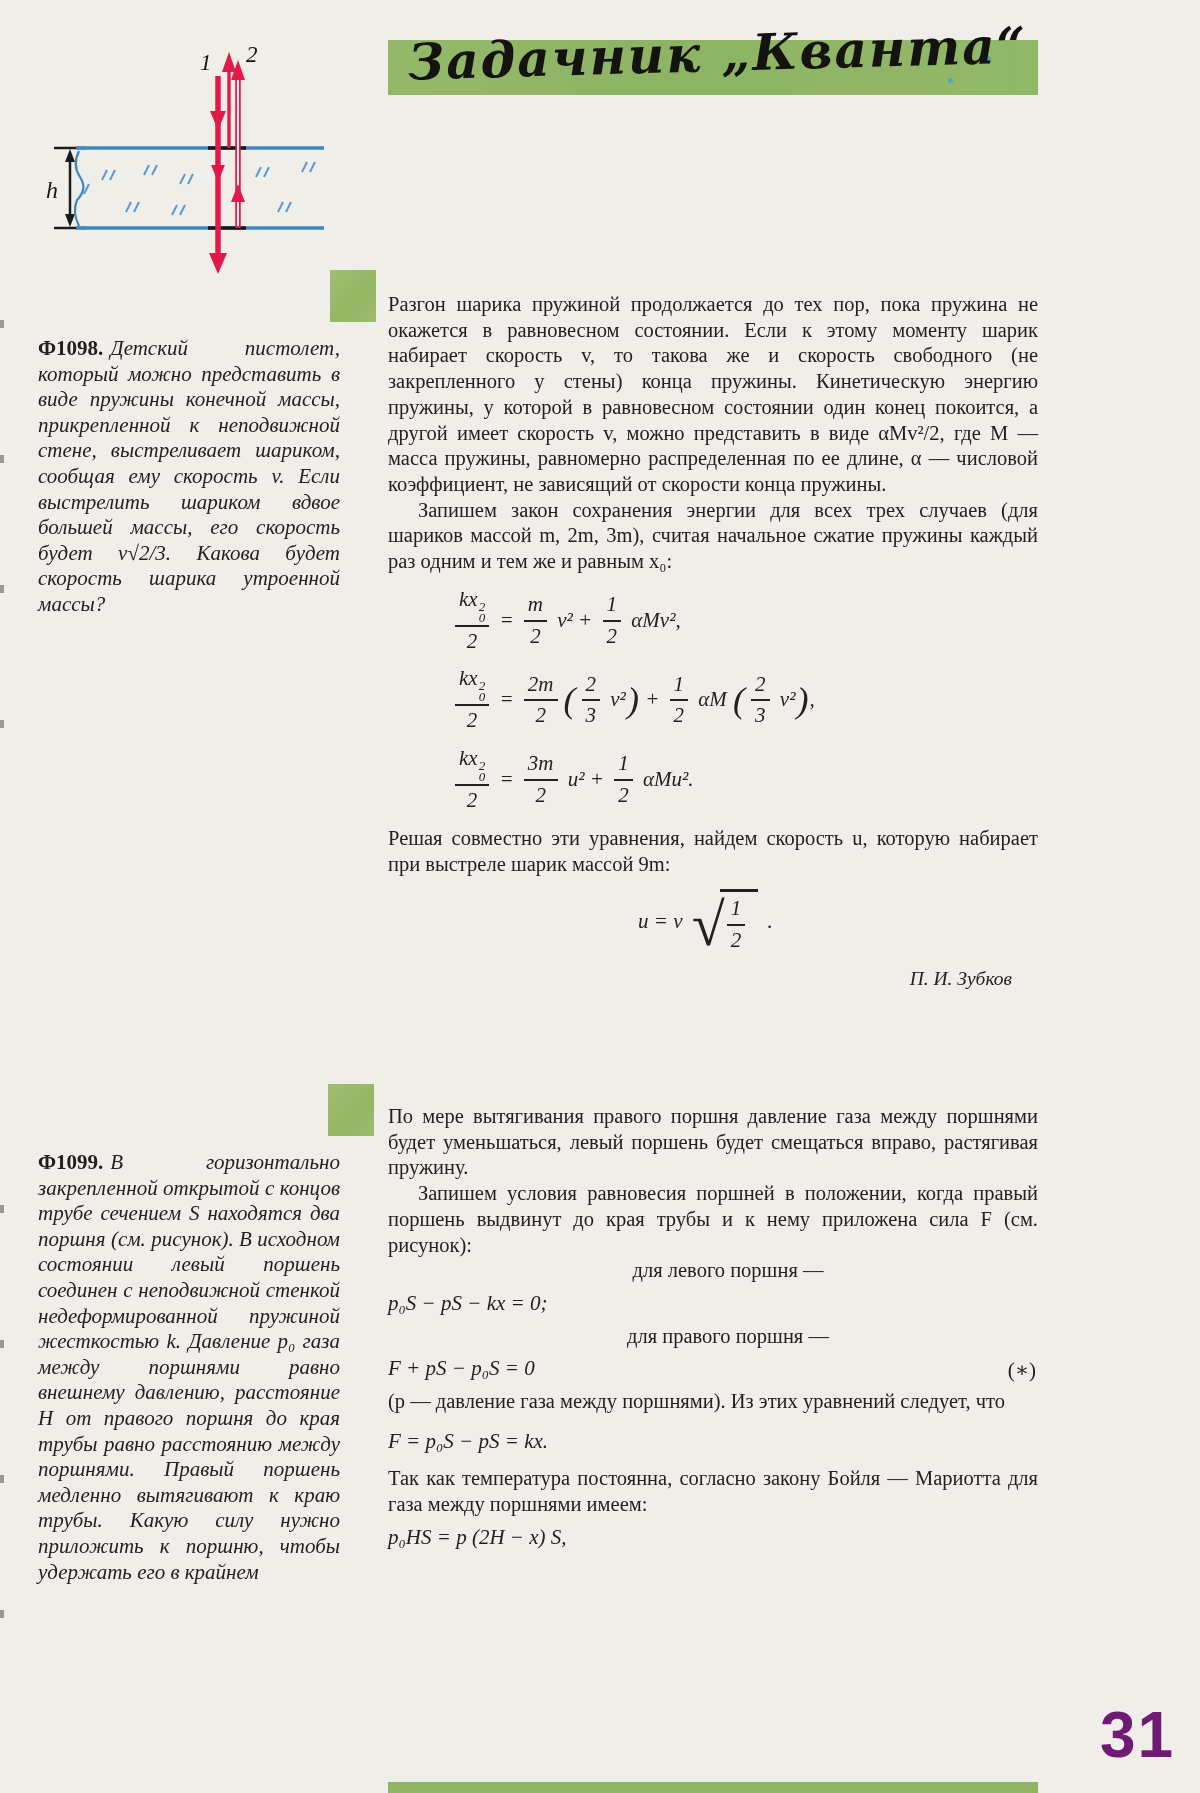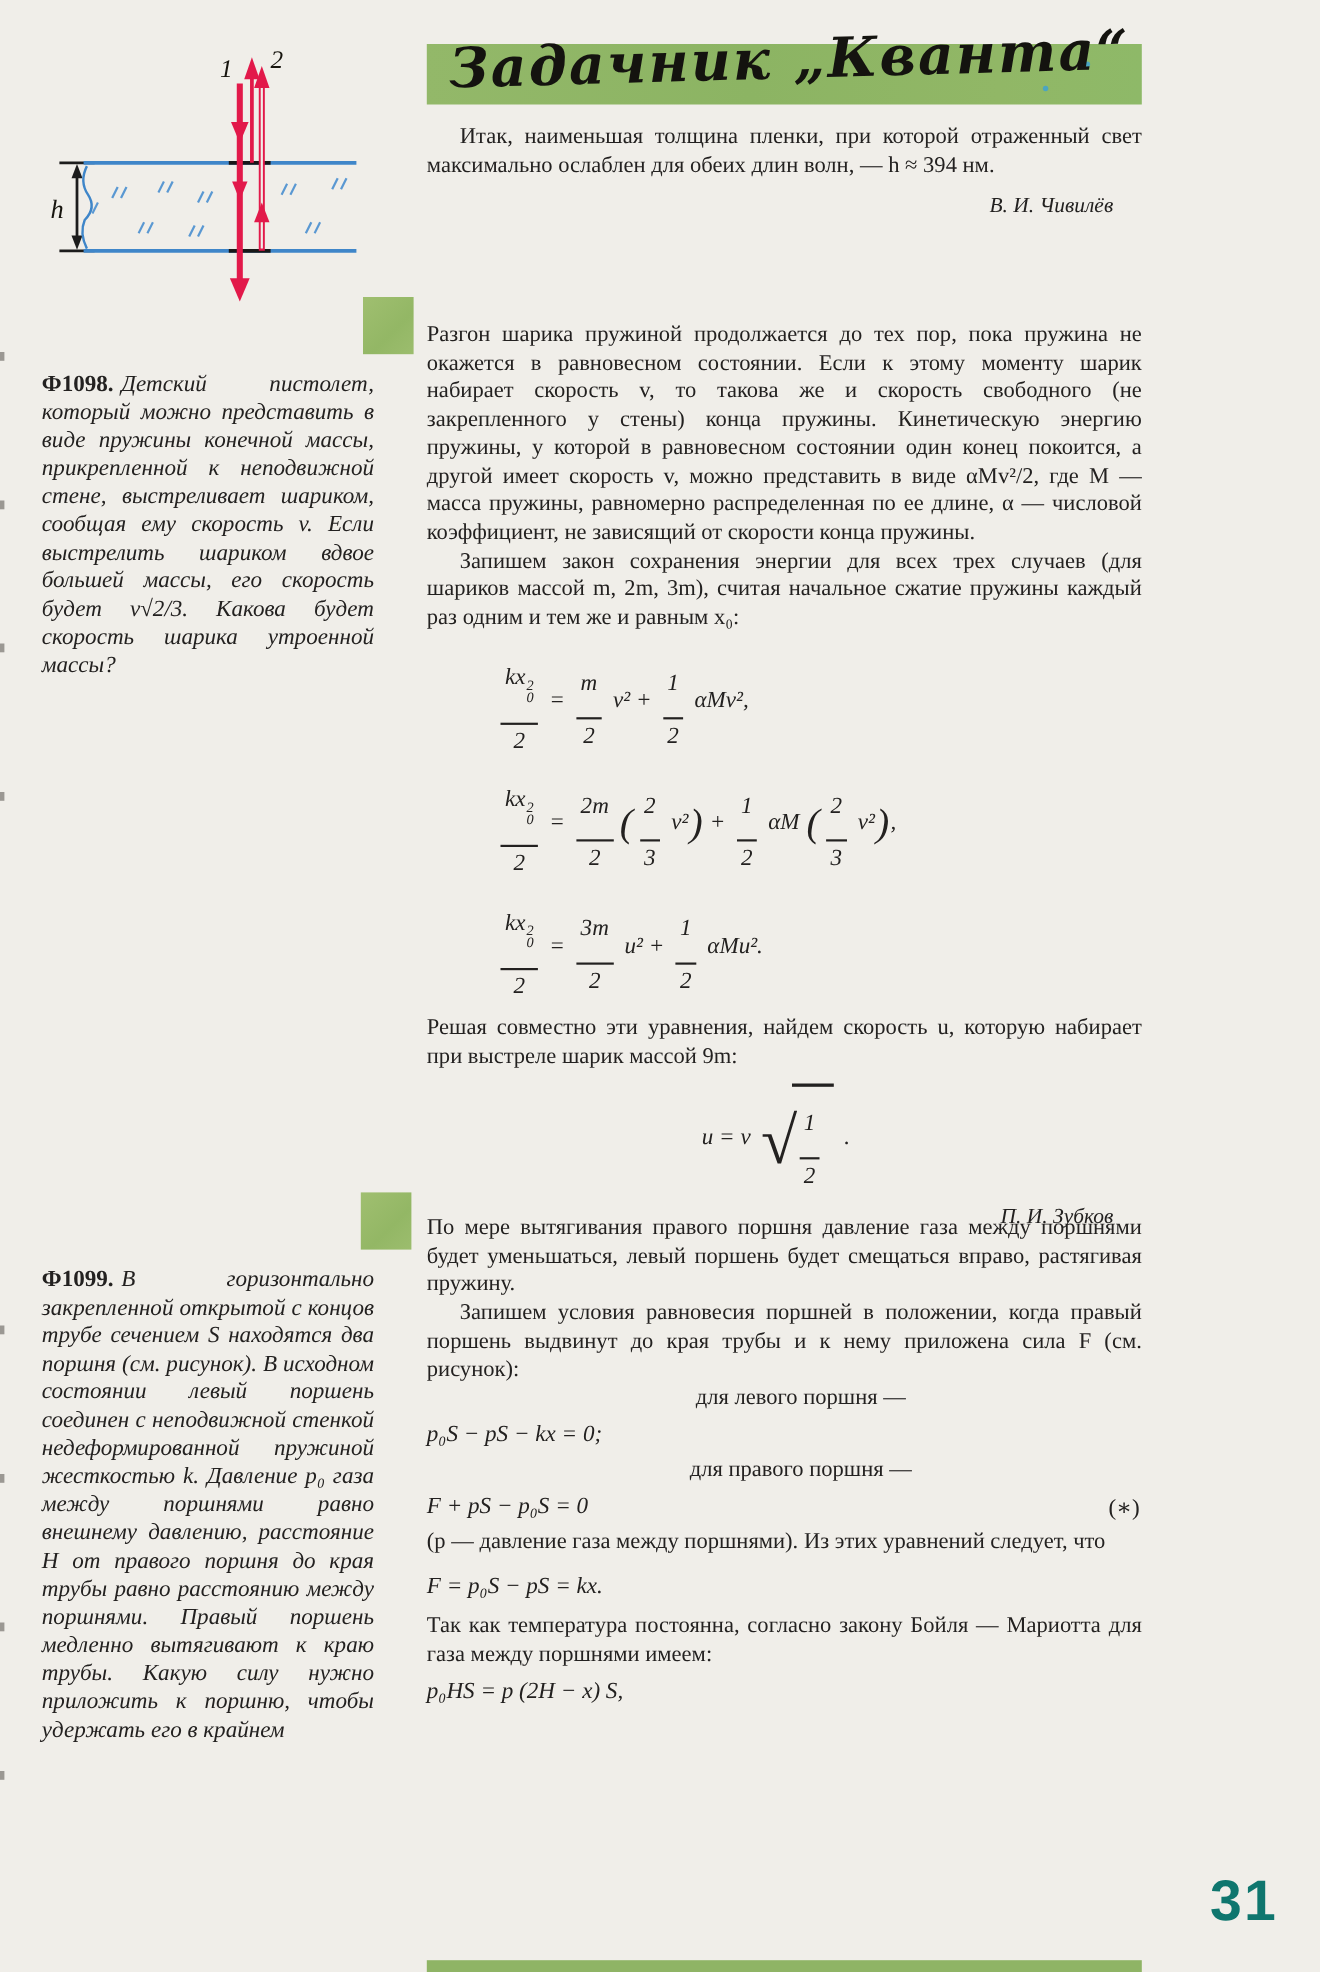--- a/index.html
+++ b/index.html
@@ -37,41 +37,41 @@
   .gsq1{left:330px;top:270px;}
   .gsq2{left:328px;top:1084px;}
   .bottom-bar{position:absolute;left:388px;top:1782px;width:650px;height:11px;background:#8fb465;}
 
   
   .eqblock{margin:12px 0 6px 62px;}
   .eqrow{display:flex;align-items:center;font-style:italic;font-size:21px;margin:12px 0;}
   .eqrow .mt{white-space:pre;}
   .mt{white-space:pre;}
   .frac{display:inline-block;vertical-align:middle;text-align:center;margin:0 5px;}
-  .frac .num{display:block;border-bottom:2px solid currentColor;padding:0 4px 18px;margin-top:16px;}
+  .frac .num{display:block;border-bottom:2px solid currentColor;padding:0 4px 2px;}
   .frac .den{display:block;padding-top:2px;}
   .ss{display:inline-flex;flex-direction:column;font-size:13px;line-height:11px;
       vertical-align:-5px;margin-left:1px;}
   .bigp{font-size:36px;line-height:1;font-weight:400;margin:0 1px;}
   .sqrt{display:inline-flex;align-items:center;margin:0 4px;}
   .rsign{font-size:60px;line-height:0;display:flex;align-items:center;transform:translateY(4px);}
   .radicand{display:flex;align-items:center;border-top:3px solid currentColor;
             margin-left:-5px;padding:4px 8px 0 2px;}
   .eqresult{margin-left:250px;}
   .ceq{text-align:left;font-style:italic;font-size:21px;margin:7px 0;position:relative;}
   .ceq .tag{position:absolute;right:2px;top:2px;font-style:normal;}
   .subline{text-indent:30px;text-align:center;}
 
   
   .fig{position:absolute;left:40px;top:22px;width:310px;height:258px;}
   .fig text{font-family:"Liberation Serif","DejaVu Serif",serif;font-style:italic;fill:#17150f;}
 
   
   .pagenum{position:absolute;left:1100px;top:1698px;font-family:"Liberation Sans",sans-serif;
-           font-weight:700;font-size:52px;letter-spacing:2px;color:#0f766e;}
+           font-weight:700;font-size:64px;letter-spacing:2px;color:#701a75;}
   .speck{position:absolute;left:0;width:4px;height:8px;background:#55524c;opacity:.55;}
 </style>
 </head>
 <body>
 
 <div class="page">
 
   <svg class="fig" viewBox="0 0 310 258">
 
     <g stroke="#1c1c1c" stroke-width="2.5">
@@ -133,24 +133,20 @@
     <text x="160" y="48" font-size="23">1</text>
     <text x="206" y="40" font-size="23">2</text>
   </svg>
 
   <div class="banner">
     <span class="banner-speck" style="left:560px;top:38px;"></span>
     <span class="banner-speck" style="left:598px;top:16px;"></span>
   </div>
   <div class="script-title">Задачник „Кванта“</div>
 
-  <div class="col-r intro">
-    <p class="indent">Итак, наименьшая толщина пленки, при которой отраженный свет максимально ослаблен для обеих длин волн, — h ≈ 394 нм.</p>
-    <div class="sig">В. И. Чивилёв</div>
-  </div>
 
   <div class="gsq gsq1"></div>
   <div class="gsq gsq2"></div>
 
   <div class="prob p1098">
     <span class="lbl">Ф1098.</span><span>Детский пистолет, который можно представить в виде пружины конечной массы, прикрепленной к неподвижной стене, выстреливает шариком, сообщая ему скорость v. Если выстрелить шариком вдвое большей массы, его скорость будет v√2/3. Какова будет скорость шарика утроенной массы?</span>
   </div>
 
   <div class="col-r sol1">
     <p>Разгон шарика пружиной продолжается до тех пор, пока пружина не окажется в равновесном состоянии. Если к этому моменту шарик набирает скорость v, то такова же и скорость свободного (не закрепленного у стены) конца пружины. Кинетическую энергию пружины, у которой в равновесном состоянии один конец покоится, а другой имеет скорость v, можно представить в виде αMv²/2, где M — масса пружины, равномерно распределенная по ее длине, α — числовой коэффициент, не зависящий от скорости конца пружины.</p>

